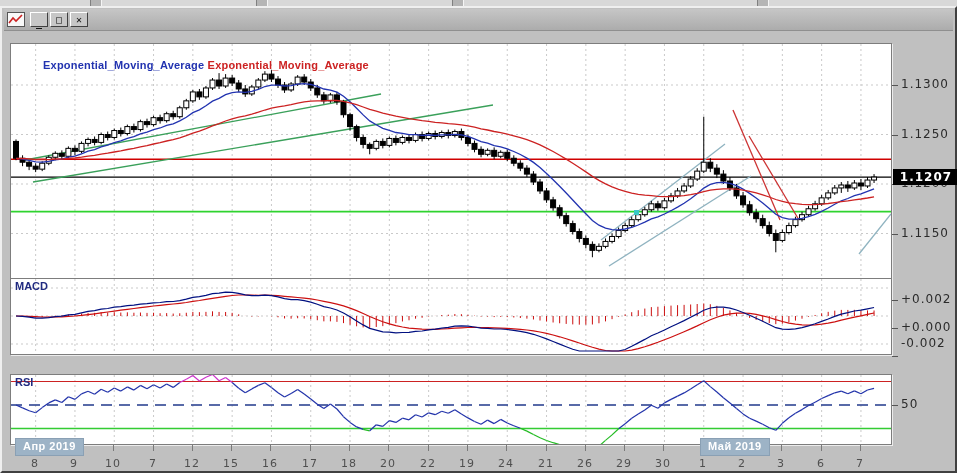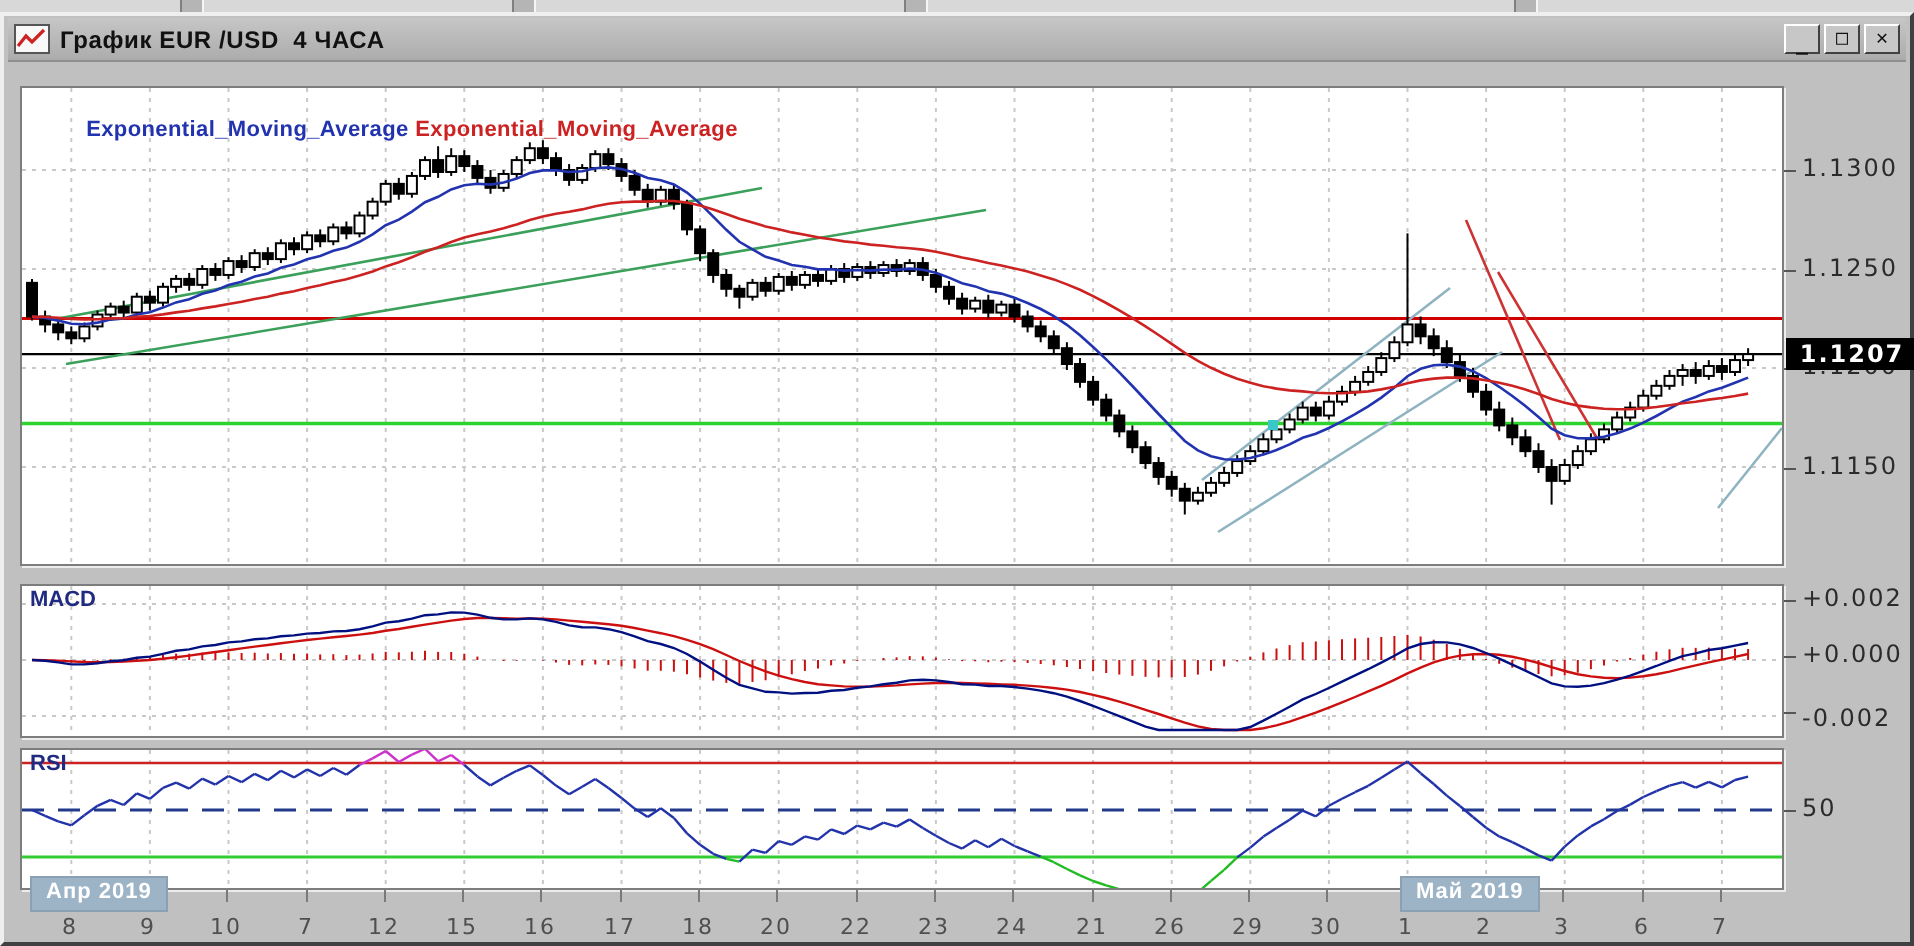--- a/index.html
+++ b/index.html
@@ -11,21 +11,21 @@
   .titlebar{position:absolute;left:2px;top:1px;right:2px;height:22px;background:linear-gradient(#c6c6c6,#acacac);display:flex;align-items:center;padding:0 3px;box-sizing:border-box;border-bottom:1px solid #8f8f8f;}
   .title-icon{width:16px;height:13px;background:#f8f8f8;border:1px solid #555;margin-right:5px;position:relative;flex:0 0 auto;}
   .title-icon svg{position:absolute;left:0;top:0;}
   .title-text{font-size:12px;font-weight:bold;color:#111;letter-spacing:0.3px;white-space:pre;flex:1 1 auto;}
   .winbtns{display:flex;gap:2px;flex:0 0 auto;}
   .winbtn{width:18px;height:15px;background:#c7c7c7;border-top:1px solid #fff;border-left:1px solid #fff;border-right:1px solid #404040;border-bottom:1px solid #404040;
           font-size:10px;font-weight:bold;color:#111;display:flex;align-items:center;justify-content:center;line-height:1;box-sizing:border-box;font-family:"DejaVu Sans Mono",monospace;}
   .winbtn.min span{transform:translateY(3px);}
   .panel{position:absolute;left:8px;background:#fff;border:1px solid #7d7d7d;box-shadow:1px 1px 0 #ececec;box-sizing:content-box;}
   #panel-main{top:35px;width:880px;height:238px;text-decoration:underline;}
-  #panel-macd{top:284px;width:880px;height:75px;text-decoration:underline;}
+  #panel-macd{top:270px;width:880px;height:75px;text-decoration:underline;}
   #panel-rsi{top:366px;width:880px;height:69px;}
   .ema-labels{position:absolute;left:6px;top:3px;font-size:11px;font-weight:bold;letter-spacing:0.2px;white-space:pre;}
   .panel-label{position:absolute;left:4px;top:1px;font-size:11px;font-weight:bold;color:#202a80;}
   .yaxis-label{position:absolute;left:899px;font-size:12px;color:#2b2b2b;font-family:"DejaVu Sans",sans-serif;letter-spacing:1px;}
   .ytick{position:absolute;left:890px;width:6px;height:1px;background:#555;}
   #price-badge{position:absolute;left:891px;width:66px;height:16px;background:#000;color:#fff;font-size:12px;font-weight:bold;font-family:"DejaVu Sans",sans-serif;letter-spacing:1px;text-align:center;line-height:16px;}
   .xtick{position:absolute;width:1px;height:6px;background:#7a7a7a;top:437px;}
   .xlabel{position:absolute;top:449px;width:34px;text-align:center;font-size:11px;color:#4f4f4f;font-family:"DejaVu Sans",sans-serif;letter-spacing:1px;}
   .month-badge{position:absolute;top:430px;height:15px;background:#9db3c6;color:#fff;font-size:11px;font-weight:bold;padding:1px 7px 0 7px;letter-spacing:0.5px;border:1px solid #8aa0b4;text-align:right;}
   svg{display:block;}
@@ -41,21 +41,20 @@
     <div class="seam" style="left:757px"></div>
   </div>
 
   <div id="window">
     <div class="titlebar">
       <div class="title-icon">
         <svg width="16" height="13" viewBox="0 0 16 13">
           <polyline points="1,10 5,5 8,8 14,2" fill="none" stroke="#cc2222" stroke-width="1.6"></polyline>
         </svg>
       </div>
-      <div class="title-text">График EUR /USD  4 ЧАСА</div>
       <div class="winbtns">
         <div class="winbtn min">
             <span>_</span>
           </div>
         <div class="winbtn">
             <span>□</span>
           </div>
         <div class="winbtn">
             <span>✕</span>
           </div>
@@ -707,21 +706,21 @@
         <div class="yaxis-label" style="top:119px">1.1250</div>
         <div class="ytick" style="top:176px"></div>
         <div class="yaxis-label" style="top:168px">1.1200</div>
         <div class="ytick" style="top:226px"></div>
         <div class="yaxis-label" style="top:218px">1.1150</div>
         <div class="ytick" style="top:292px"></div>
         <div class="yaxis-label" style="top:284px">+0.002</div>
         <div class="ytick" style="top:320px"></div>
         <div class="yaxis-label" style="top:312px">+0.000</div>
         <div class="ytick" style="top:348px"></div>
-        <div class="yaxis-label" style="top:344px">-0.002</div>
+        <div class="yaxis-label" style="top:328px">-0.002</div>
         <div class="ytick" style="top:397px"></div>
         <div class="yaxis-label" style="top:389px">50</div>
         <div class="xtick" style="left:33px"></div>
         <div class="xlabel" style="left:16px">8</div>
         <div class="xtick" style="left:72px"></div>
         <div class="xlabel" style="left:55px">9</div>
         <div class="xtick" style="left:111px"></div>
         <div class="xlabel" style="left:94px">10</div>
         <div class="xtick" style="left:151px"></div>
         <div class="xlabel" style="left:134px">7</div>
@@ -733,21 +732,21 @@
         <div class="xlabel" style="left:251px">16</div>
         <div class="xtick" style="left:308px"></div>
         <div class="xlabel" style="left:291px">17</div>
         <div class="xtick" style="left:347px"></div>
         <div class="xlabel" style="left:330px">18</div>
         <div class="xtick" style="left:386px"></div>
         <div class="xlabel" style="left:369px">20</div>
         <div class="xtick" style="left:426px"></div>
         <div class="xlabel" style="left:409px">22</div>
         <div class="xtick" style="left:465px"></div>
-        <div class="xlabel" style="left:448px">23</div>
+        <div class="xlabel" style="left:448px">19</div>
         <div class="xtick" style="left:504px"></div>
         <div class="xlabel" style="left:487px">24</div>
         <div class="xtick" style="left:544px"></div>
         <div class="xlabel" style="left:527px">21</div>
         <div class="xtick" style="left:583px"></div>
         <div class="xlabel" style="left:566px">26</div>
         <div class="xtick" style="left:622px"></div>
         <div class="xlabel" style="left:605px">29</div>
         <div class="xtick" style="left:661px"></div>
         <div class="xlabel" style="left:644px">30</div>

